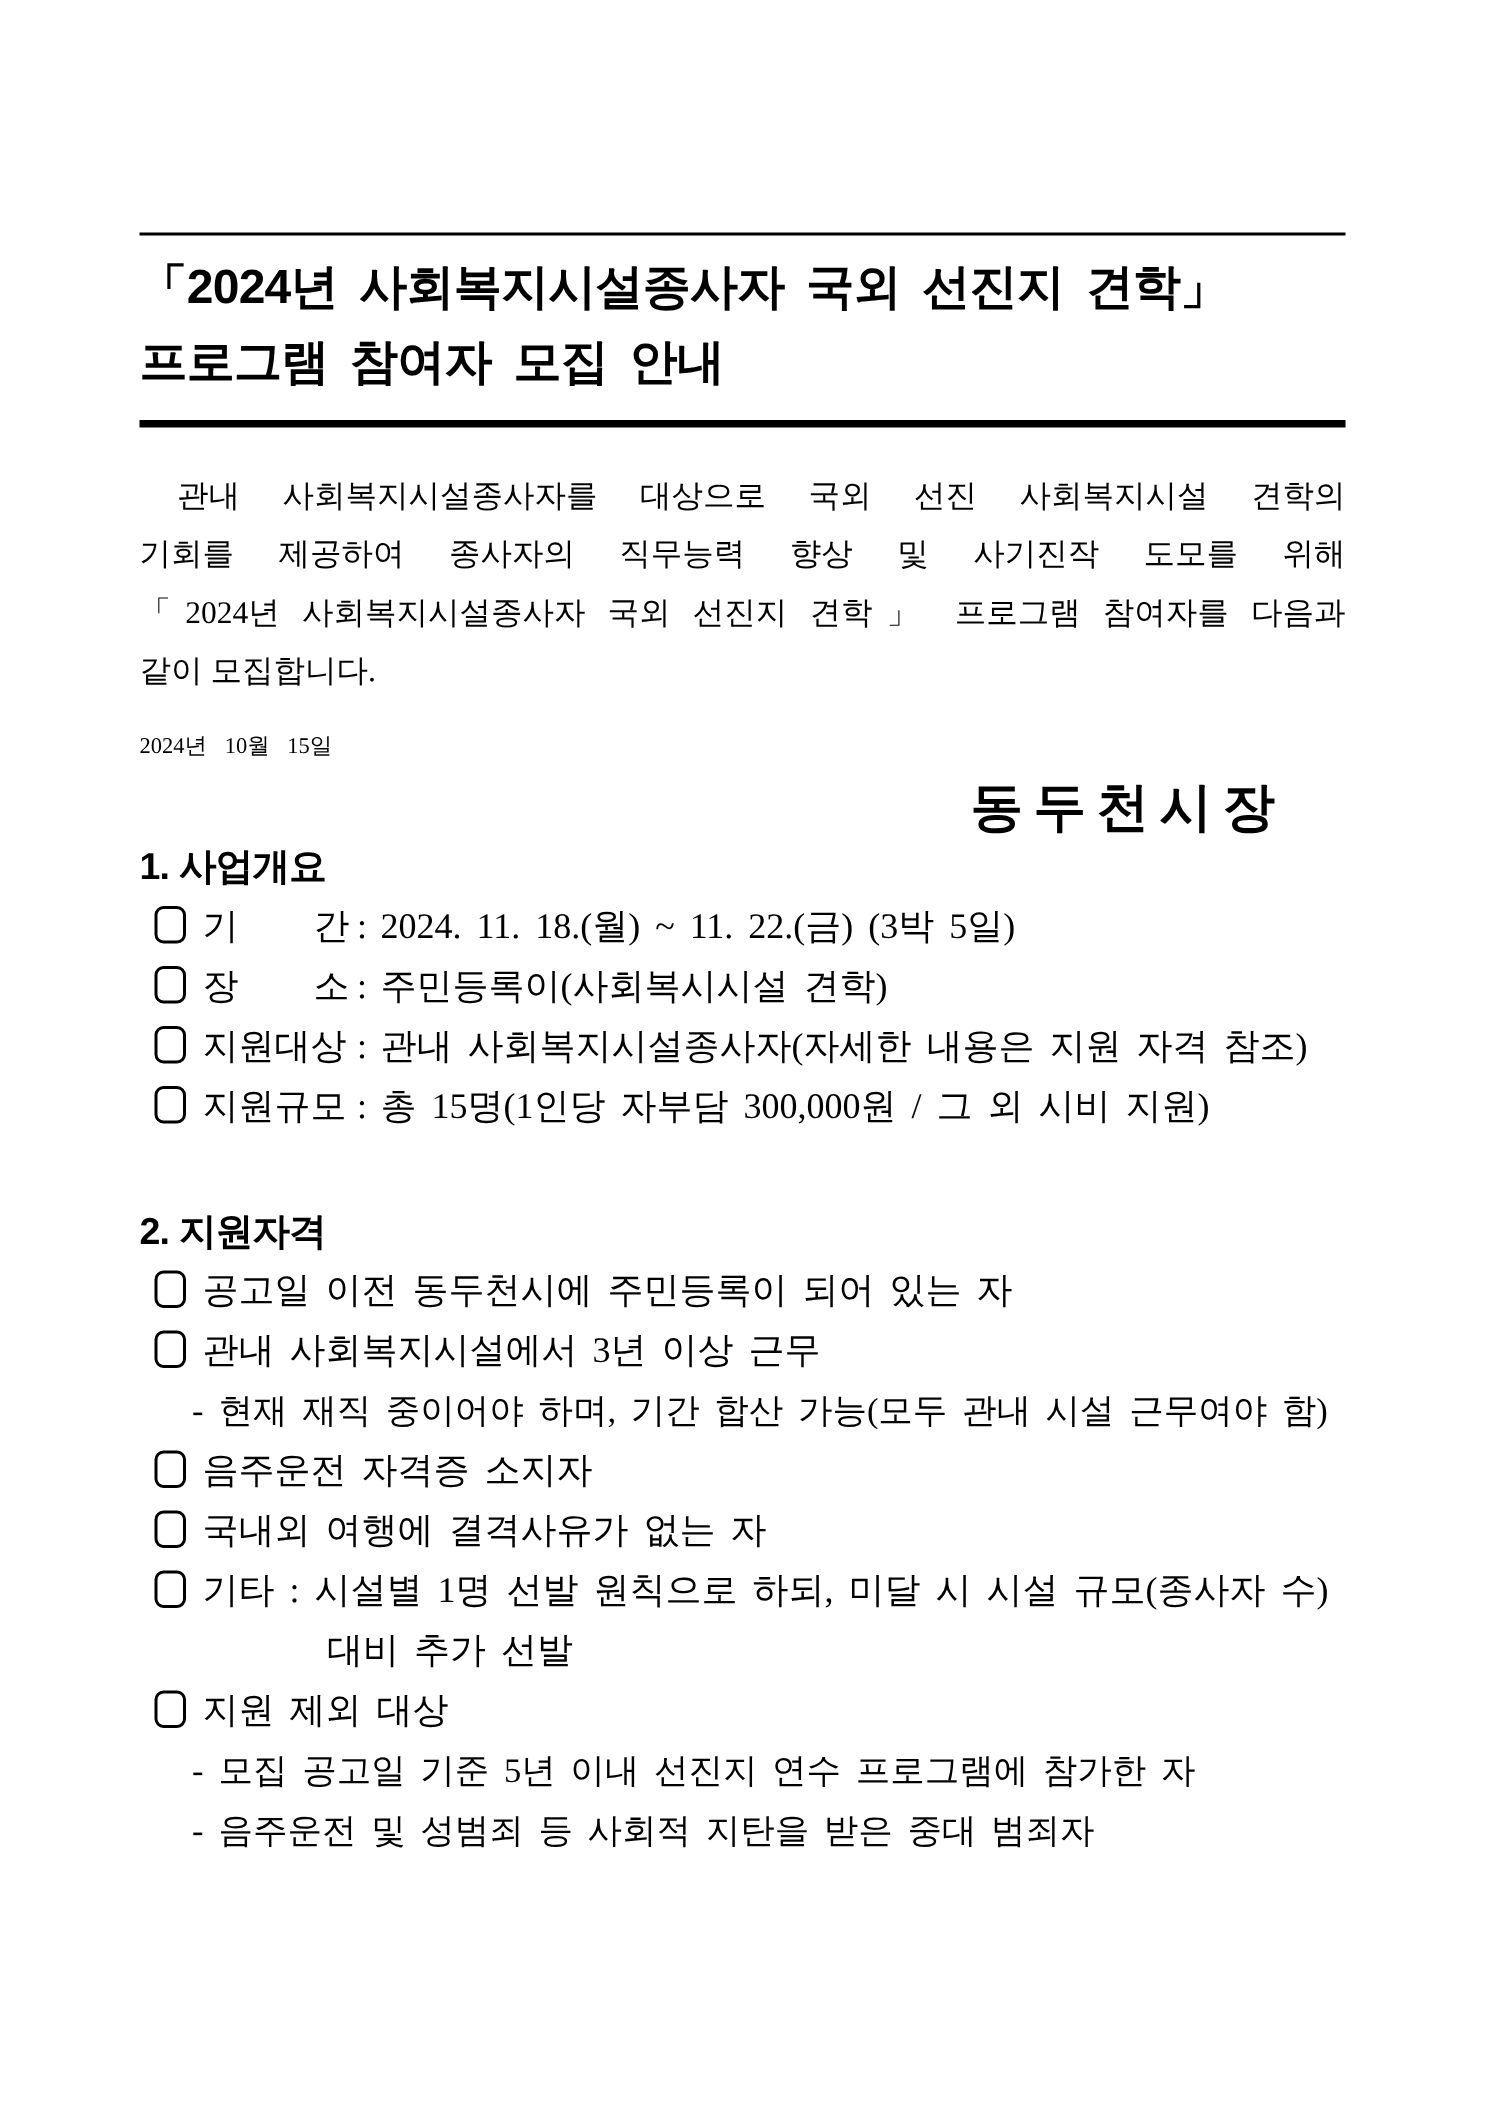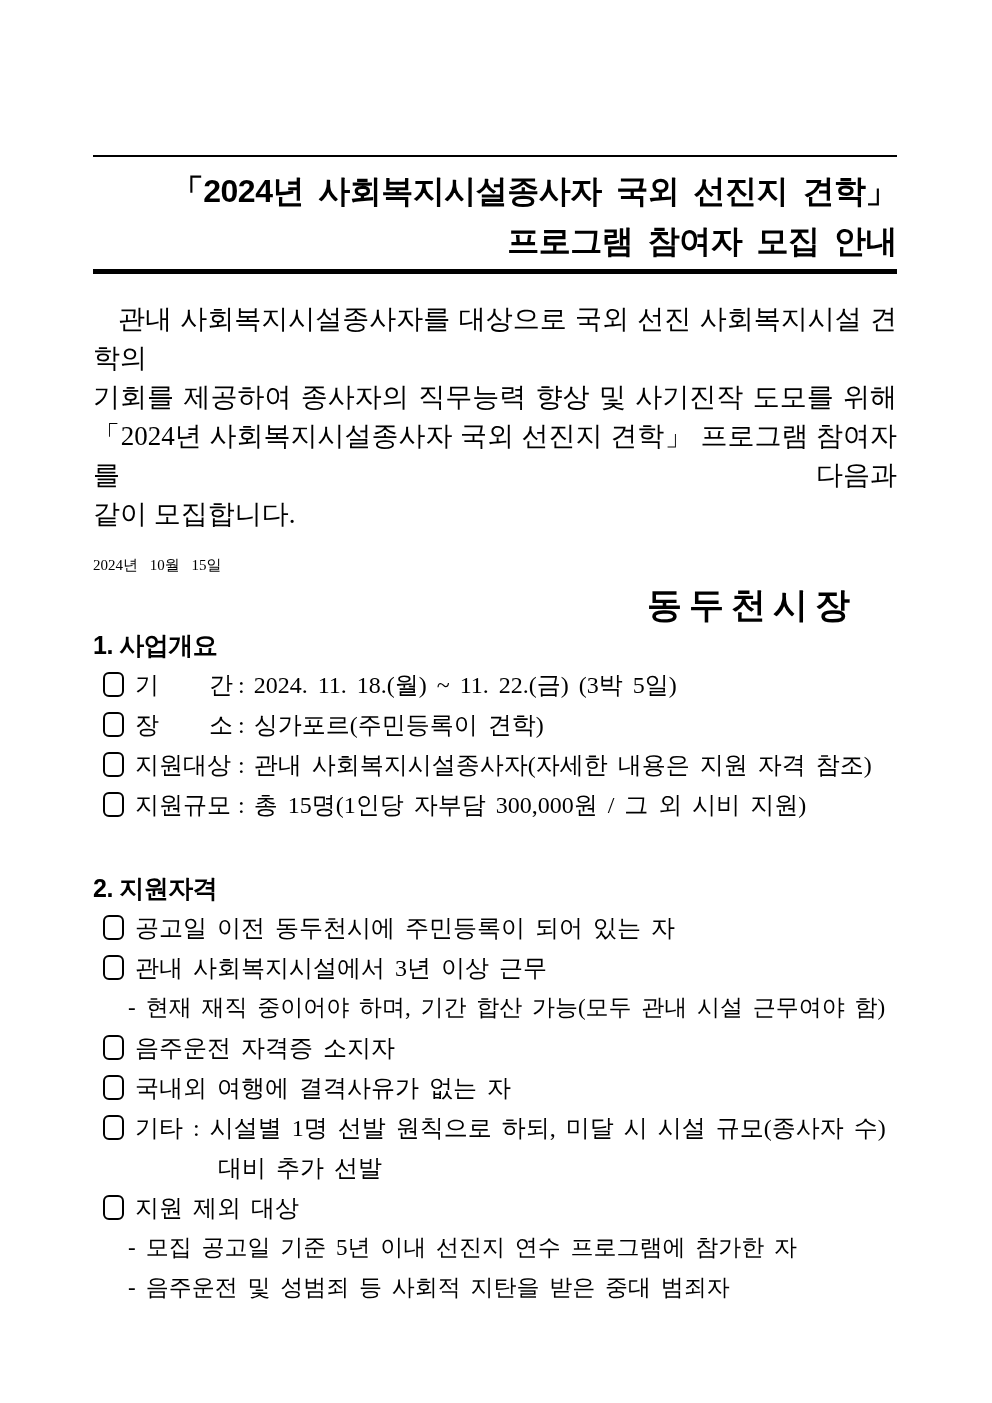--- a/index.html
+++ b/index.html
@@ -3,31 +3,31 @@
 <meta charset="utf-8">
 <style>
   * { margin:0; padding:0; box-sizing:border-box; }
   html,body { width:992px; height:1403px; background:#ffffff; color:#000000; }
   body { font-family:"Liberation Serif","DejaVu Serif",serif; overflow:hidden; }
   .page { width:804px; margin-left:93px; padding-top:155px; }
 
   .title-block {
     border-top:2px solid #000;
     border-bottom:5px solid #000;
-    padding:9px 0 3px 0;
-    text-align:right;
+    padding:9px 0 14px 0;
+    text-align:left;
     font-family:"Liberation Sans","DejaVu Sans",sans-serif;
     font-weight:bold;
     font-size:32px;
     letter-spacing:-0.5px;
     word-spacing:6px;
   }
   .title-line { line-height:50px; white-space:nowrap; }
 
-  .intro { margin-top:26px; font-size:27px; line-height:39px; }
+  .intro { margin-top:26px; font-size:21px; line-height:39px; }
   .intro-line { text-align:justify; text-align-last:justify; }
   .intro-line.first { text-indent:25px; }
   .intro-line.last { text-align:center; text-align-last:left; }
 
   .date-line {
     margin-top:12px; font-size:15px; line-height:38px;
     word-spacing:8px;
   }
   .signature-line {
     margin-top:2px; font-size:35px; font-weight:bold; line-height:40px;
@@ -81,21 +81,21 @@
 
   <div class="section-1">
     <div class="section-heading">1. 사업개요</div>
     <div class="items">
 
       <div class="item">
         <span class="checkbox"></span><span class="kv-label">기 간</span><span class="kv-colon">:</span><span class="kv-value">2024. 11. 18.(월) ~ 11. 22.(금) (3박 5일)</span>
       </div>
 
       <div class="item">
-        <span class="checkbox"></span><span class="kv-label">장 소</span><span class="kv-colon">:</span><span class="kv-value">싱가포르(주민등록이 견학)</span>
+        <span class="checkbox"></span><span class="kv-label">장 소</span><span class="kv-colon">:</span><span class="kv-value">주민등록이(사회복시시설 견학)</span>
       </div>
 
 
       <div class="item">
         <span class="checkbox"></span><span class="kv-label">지원대상</span><span class="kv-colon">:</span><span class="kv-value">관내 사회복지시설종사자(자세한 내용은 지원 자격 참조)</span>
       </div>
 
       <div class="item">
         <span class="checkbox"></span><span class="kv-label">지원규모</span><span class="kv-colon">:</span><span class="kv-value">총 15명(1인당 자부담 300,000원 / 그 외 시비 지원)</span>
       </div>

